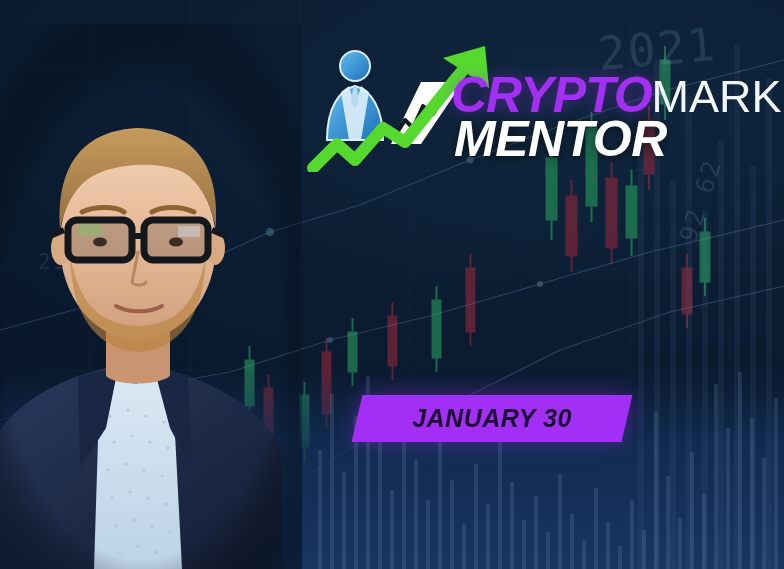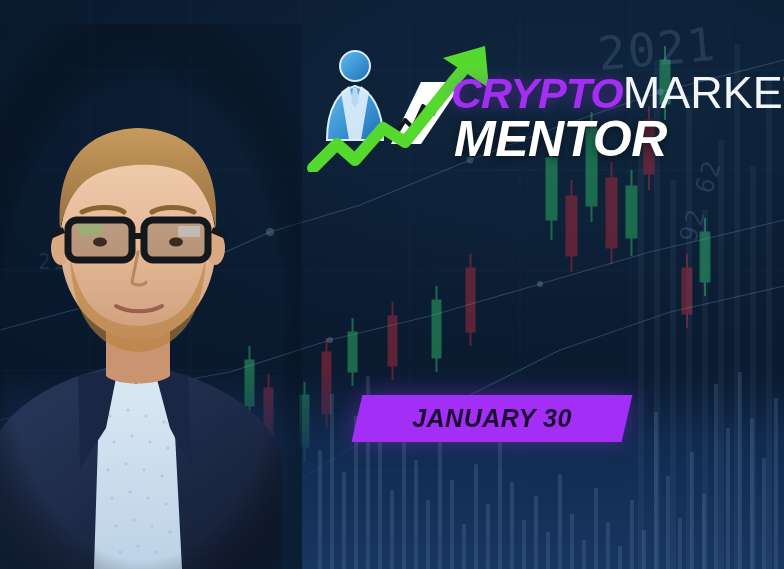--- a/index.html
+++ b/index.html
@@ -51,21 +51,21 @@
     position:absolute;left:303px;top:44px;width:470px;height:130px;
   }
   .logo-mark{position:absolute;left:0;top:0;width:190px;height:128px;}
   .logo-words{
     position:absolute;left:148px;top:26px;width:330px;height:100px;
   }
   .logo-line1{
     position:absolute;left:0;top:0;white-space:nowrap;line-height:1;
   }
   .word-crypto{
-    font-size:43px;font-weight:bold;font-style:italic;
+    font-size:50px;font-weight:bold;font-style:italic;
     color:#a22ff2;letter-spacing:-1px;
     text-shadow:0 0 14px rgba(162,47,242,.45);
     text-align:center;
   }
   .word-market{
     font-size:45px;font-weight:300;font-style:normal;
     color:#f2f6fb;letter-spacing:0px;
     font-family:"Liberation Sans", sans-serif;
   }
   .logo-line2{

